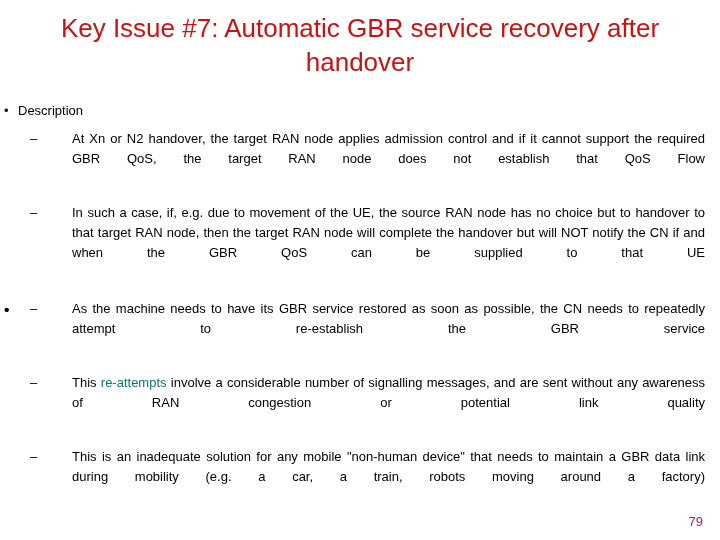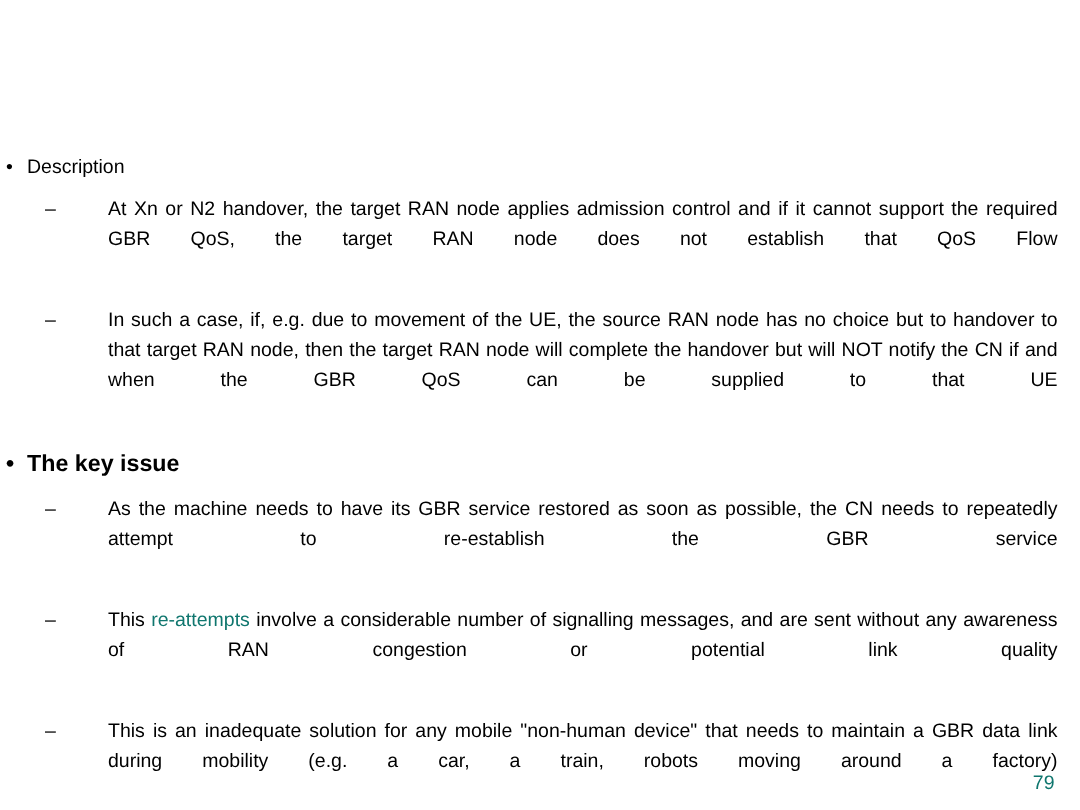--- a/index.html
+++ b/index.html
@@ -104,28 +104,29 @@
 
   .accent { color: #0f766e; }
 
   
   .pagenum {
     position: absolute;
     right: 17px;
     bottom: 10px;
     font-size: 13px;
     line-height: 16px;
-    color: #0f766e;
+    color: #be185d;
   }
 </style>
 </head>
 <body>
 
 <div class="slide">
 
+  <div class="title">Key Issue #7: Automatic GBR service recovery after handover</div>
 
   <div class="body">
 
     <div class="group">
 
       <div class="lvl1">
         <span class="mark">•</span><span>Description</span>
       </div>
 
       <div class="lvl2">
@@ -136,21 +137,21 @@
       <div class="lvl2">
         <span class="mark">–</span>
         <span class="txt">In such a case, if, e.g. due to movement of the UE, the source RAN node has no choice but to handover to that target RAN node, then the target RAN node will complete the handover but will NOT notify the CN if and when the GBR QoS can be supplied to that UE</span>
       </div>
 
     </div>
 
     <div class="group gap-before">
 
       <div class="lvl1 strong">
-        <span class="mark">•</span><span>The key issue</span>
+        <span class="mark">•</span>
       </div>
 
       <div class="lvl2">
         <span class="mark">–</span>
         <span class="txt">As the machine needs to have its GBR service restored as soon as possible, the CN needs to repeatedly attempt to re-establish the GBR service</span>
       </div>
 
       <div class="lvl2">
         <span class="mark">–</span>
         <span class="txt"><span>This </span><span class="accent">re-attempts</span><span> involve a considerable number of signalling messages, and are sent without any awareness of RAN congestion or potential link quality</span></span>

